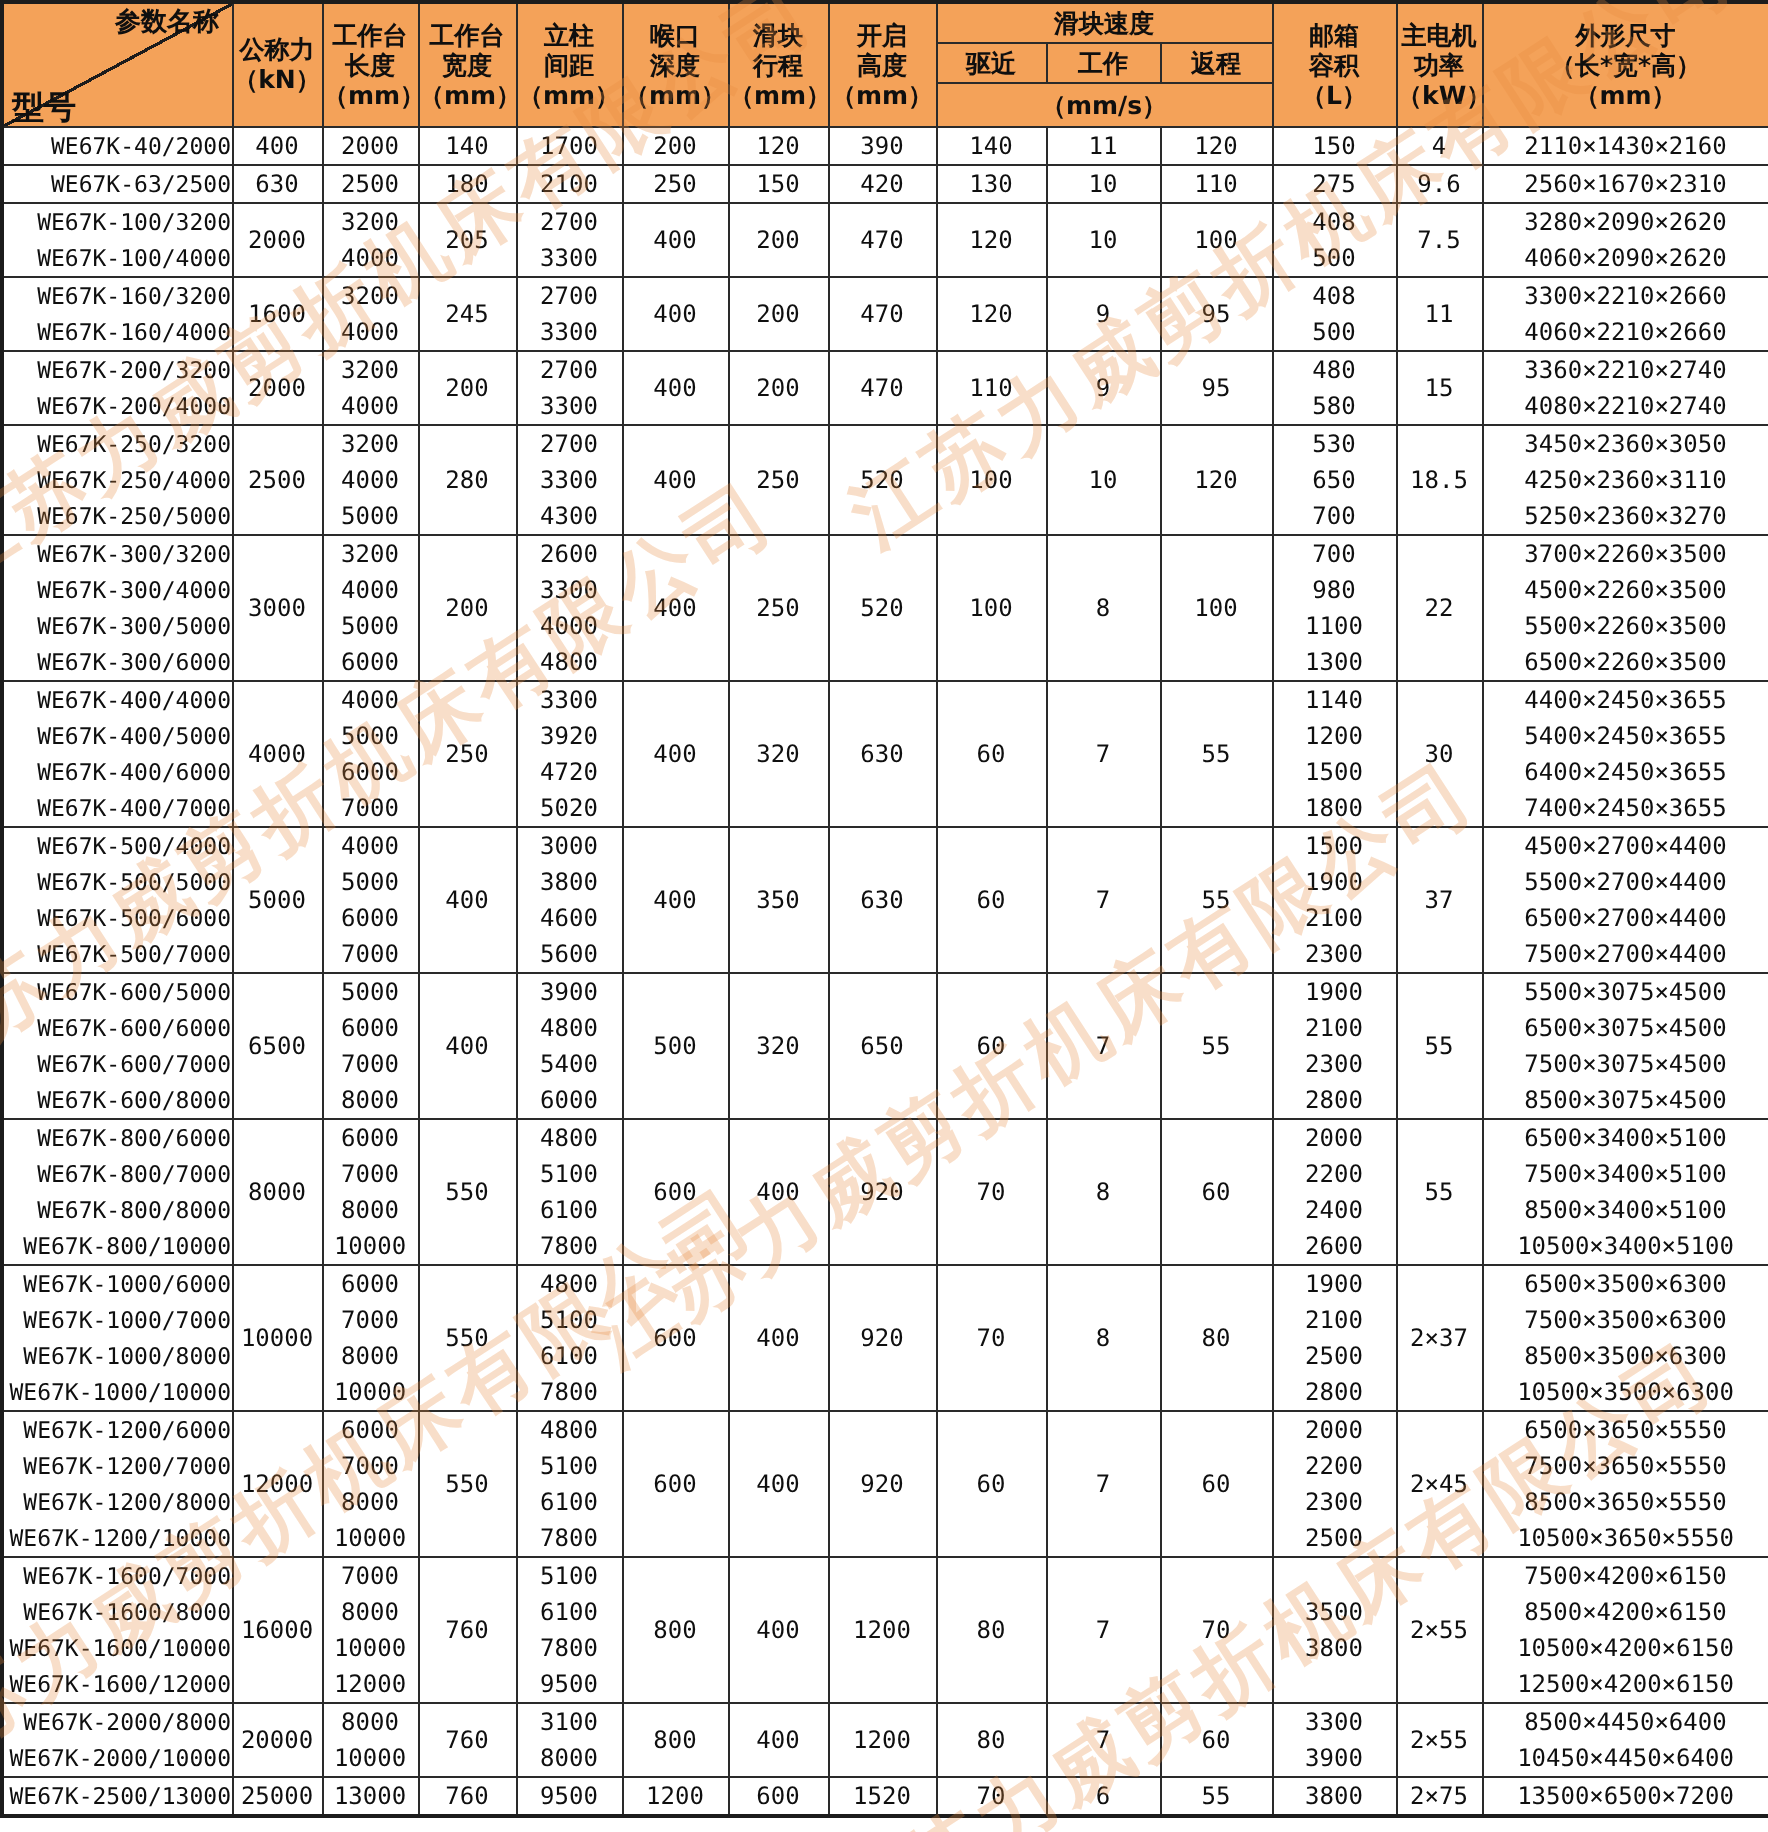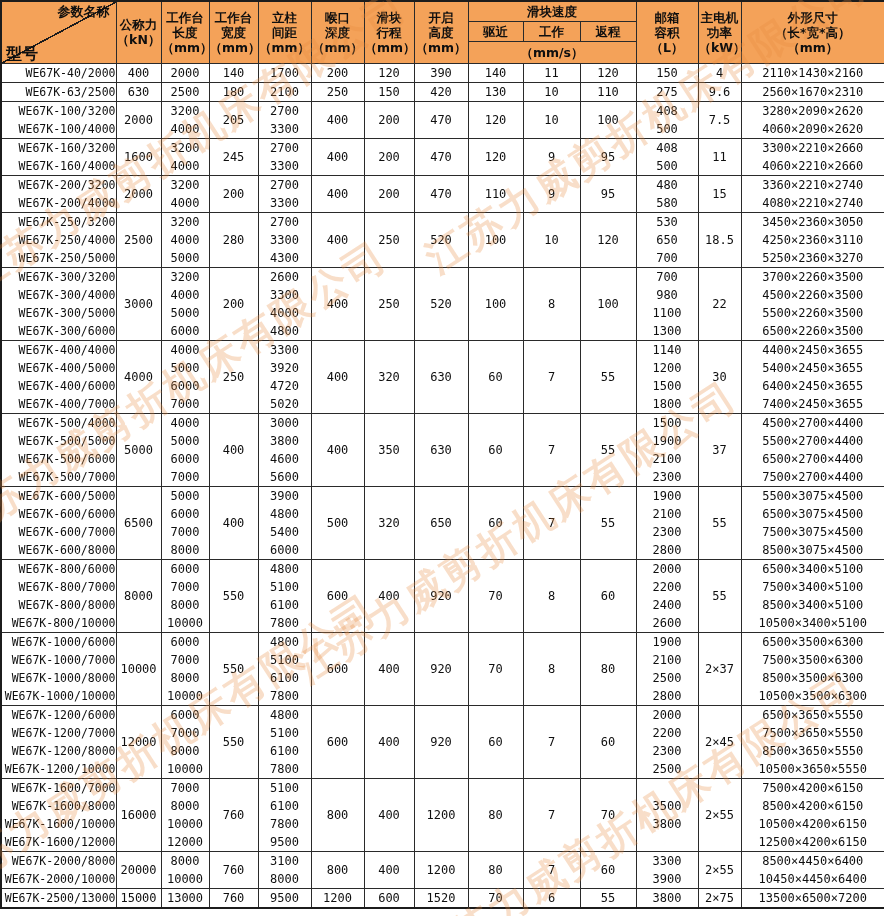--- a/index.html
+++ b/index.html
@@ -514,21 +514,21 @@
         <td>7</td>
         <td>60</td>
         <td>3300
 3900</td>
         <td>2×55</td>
         <td>8500×4450×6400
 10450×4450×6400</td>
       </tr>
       <tr>
         <td class="model-cell">WE67K-2500/13000</td>
-        <td>15000</td>
+        <td>25000</td>
         <td>13000</td>
         <td>760</td>
         <td>9500</td>
         <td>1200</td>
         <td>600</td>
         <td>1520</td>
         <td>70</td>
         <td>6</td>
         <td>55</td>
         <td>3800</td>

